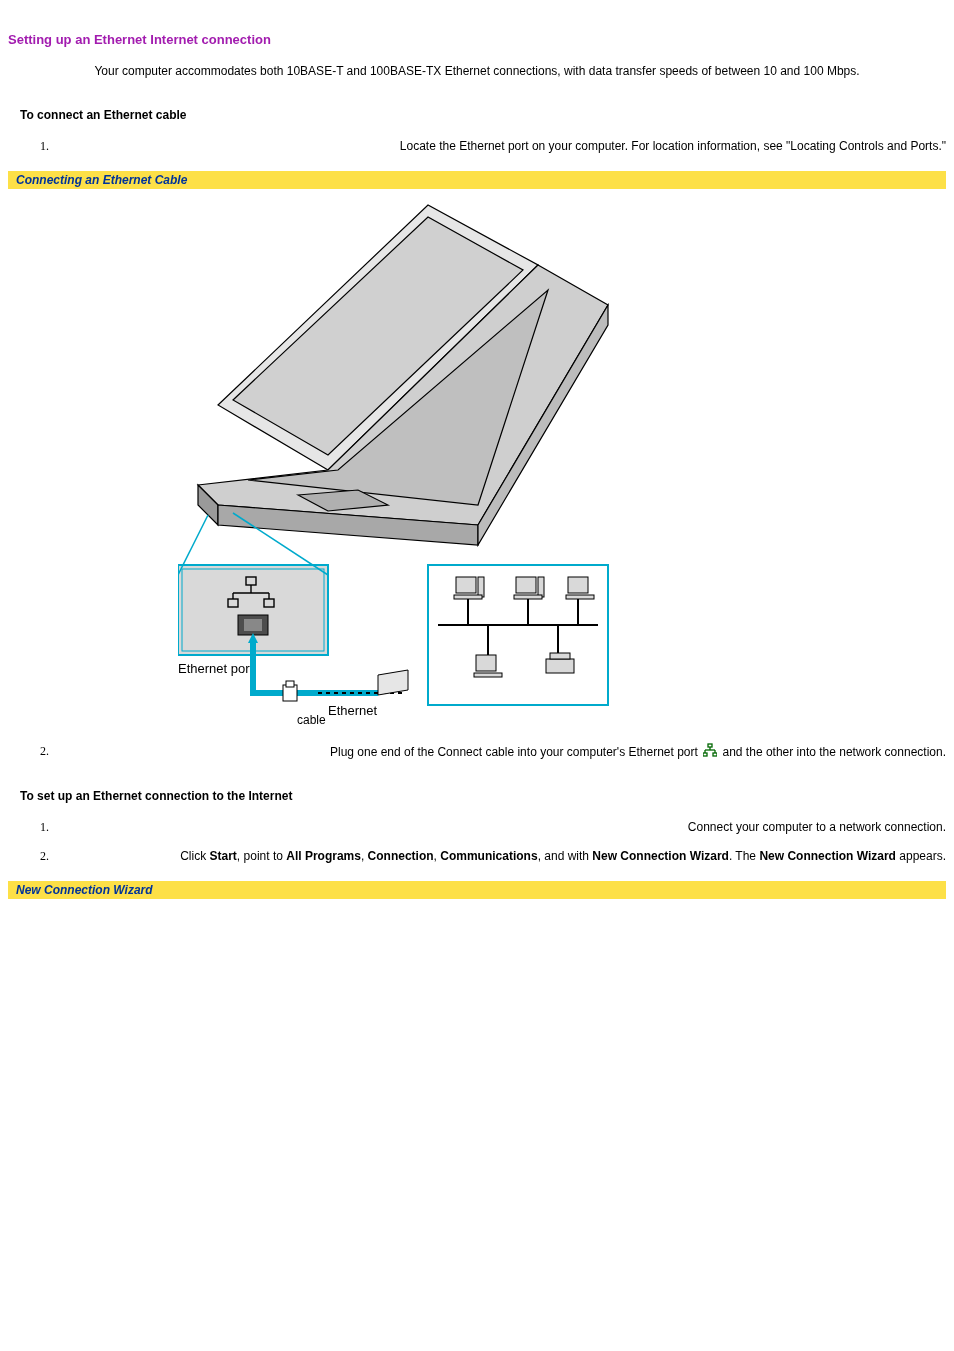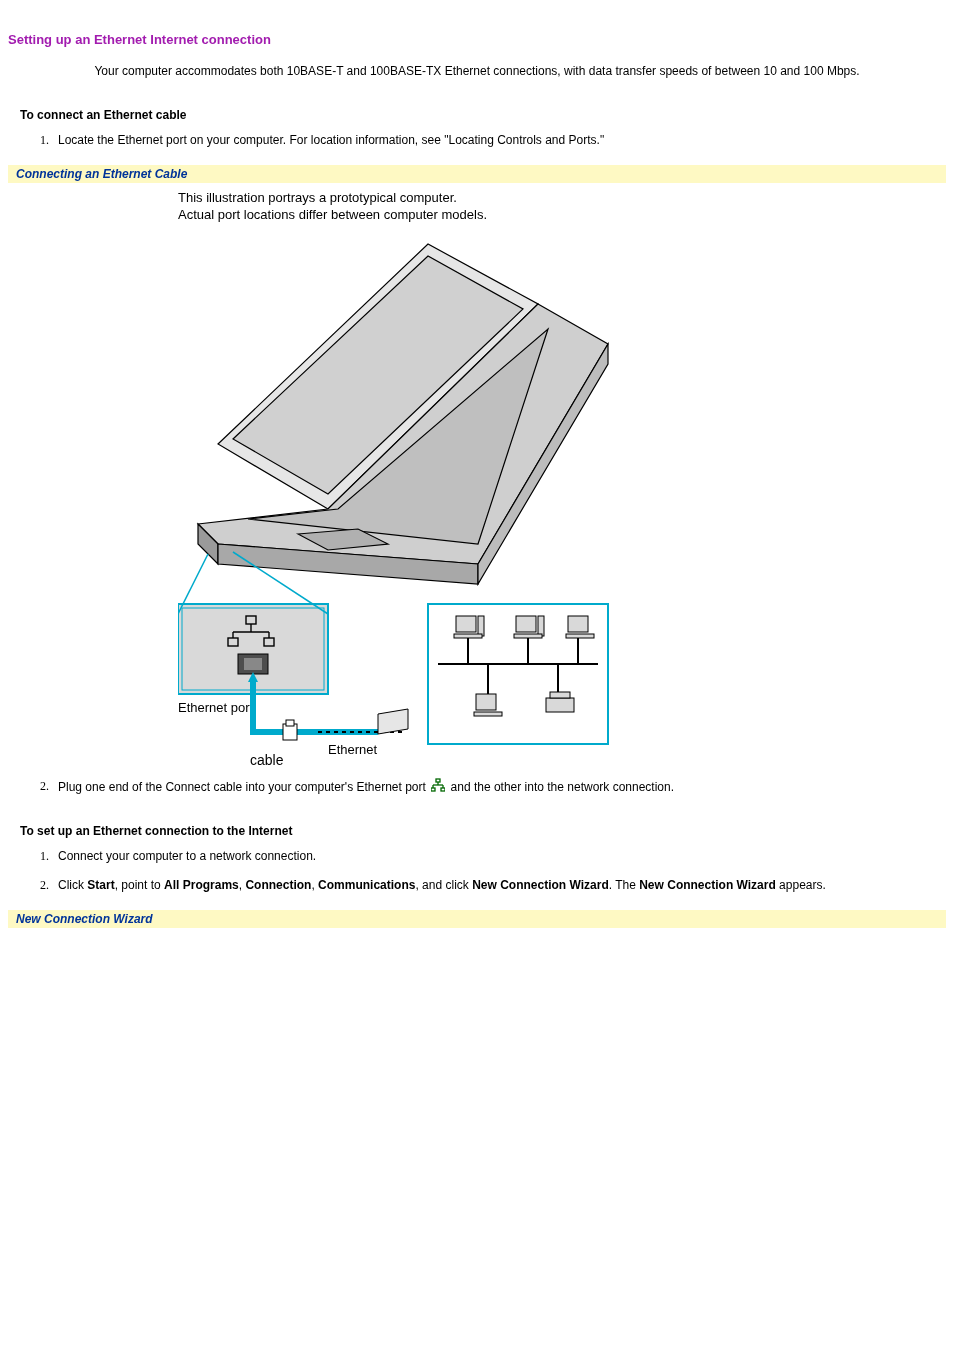--- a/index.html
+++ b/index.html
@@ -21,34 +21,35 @@
   p.body-text {
     margin: 0 0 14px 0;
     line-height: 1.4;
     text-align: center;
   }
   p.subheading {
     font-weight: bold;
     margin: 28px 0 10px 12px;
   }
   ol.steps {
-    margin: 10px 0 16px 0;
+    margin: 16px 0 16px 0;
     padding-left: 44px;
+    text-align: right;
   }
   ol.steps li {
     margin-bottom: 12px;
     padding-left: 6px;
     line-height: 1.4;
   }
   ol.steps li::marker {
     font-family: "Times New Roman", serif;
     font-size: 12px;
   }
   .caption-bar {
-    background: #fef9c3;
+    background: #fde047;
     color: #003399;
     font-style: italic;
     font-weight: bold;
     font-size: 12px;
     padding: 2px 8px;
     margin: 4px 0 6px 0;
   }
   .illustration-block {
     margin-left: 170px;
     width: 540px;
@@ -79,24 +80,20 @@
 
 <p class="subheading">To connect an Ethernet cable</p>
 
 <ol class="steps">
   <li>Locate the Ethernet port on your computer. For location information, see "Locating Controls and Ports."</li>
 </ol>
 
 <div class="caption-bar">Connecting an Ethernet Cable</div>
 
 <div class="illustration-block">
-  <div class="illus-note">
-    <span>This illustration portrays a prototypical computer.</span><br>
-    <span>Actual port locations differ between computer models.</span>
-  </div>
 
   <svg class="main-illus" width="440" height="520" viewBox="0 0 440 520">
 
     <g stroke="#000" stroke-width="1.2" fill="#d9d9d9">
       <polygon points="40,210 250,10 360,70 150,275" fill="#e6e6e6"></polygon>
 
       <polygon points="55,205 250,22 345,75 150,260" fill="#d0d0d0"></polygon>
     </g>
 
     <g stroke="#000" stroke-width="1.2">
@@ -174,21 +171,21 @@
       </g>
 
       <g fill="#d9d9d9" stroke="#000">
         <rect x="298" y="460" width="20" height="16"></rect>
         <rect x="296" y="478" width="28" height="4"></rect>
         <rect x="368" y="464" width="28" height="14"></rect>
         <rect x="372" y="458" width="20" height="6"></rect>
       </g>
     </g>
   </svg>
-  <div style="font-family:Arial;font-size:14px;margin-left:72px;margin-top:-2px;">cable</div>
+  <div style="font-family:Arial;font-size:12px;margin-left:119px;margin-top:-2px;">cable</div>
 </div>
 
 <ol class="steps" start="2">
   <li>
     <span>Plug one end of the Connect cable into your computer's Ethernet port </span>
     
     <span class="eth-icon">
       <svg width="14" height="14" viewBox="0 0 14 14">
         <g stroke="#006600" stroke-width="1.3" fill="none">
           <rect x="5" y="1" width="4" height="3"></rect>
@@ -203,17 +200,17 @@
     </span>
     <span>and the other into the network connection.</span>
   </li>
 </ol>
 
 <p class="subheading">To set up an Ethernet connection to the Internet</p>
 
 <ol class="steps">
   <li>Connect your computer to a network connection.</li>
   <li>
-    <span>Click </span><b>Start</b><span>, point to </span><b>All Programs</b><span>, </span><b>Connection</b><span>, </span><b>Communications</b><span>, and click </span><b>New Connection Wizard</b><span>. The </span><b>New Connection Wizard</b><span> appears.</span>
+    <span>Click </span><b>Start</b><span>, point to </span><b>All Programs</b><span>, </span><b>Connection</b><span>, </span><b>Communications</b><span>, and with </span><b>New Connection Wizard</b><span>. The </span><b>New Connection Wizard</b><span> appears.</span>
   </li>
 </ol>
 
 <div class="caption-bar">New Connection Wizard</div>
 
 </body></html>

